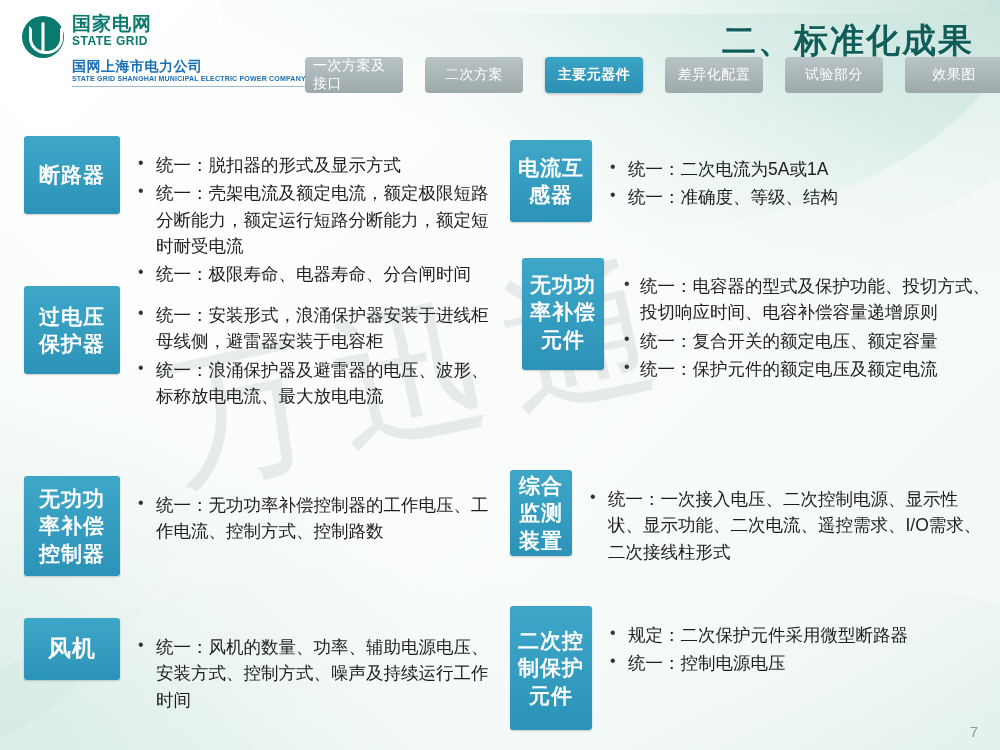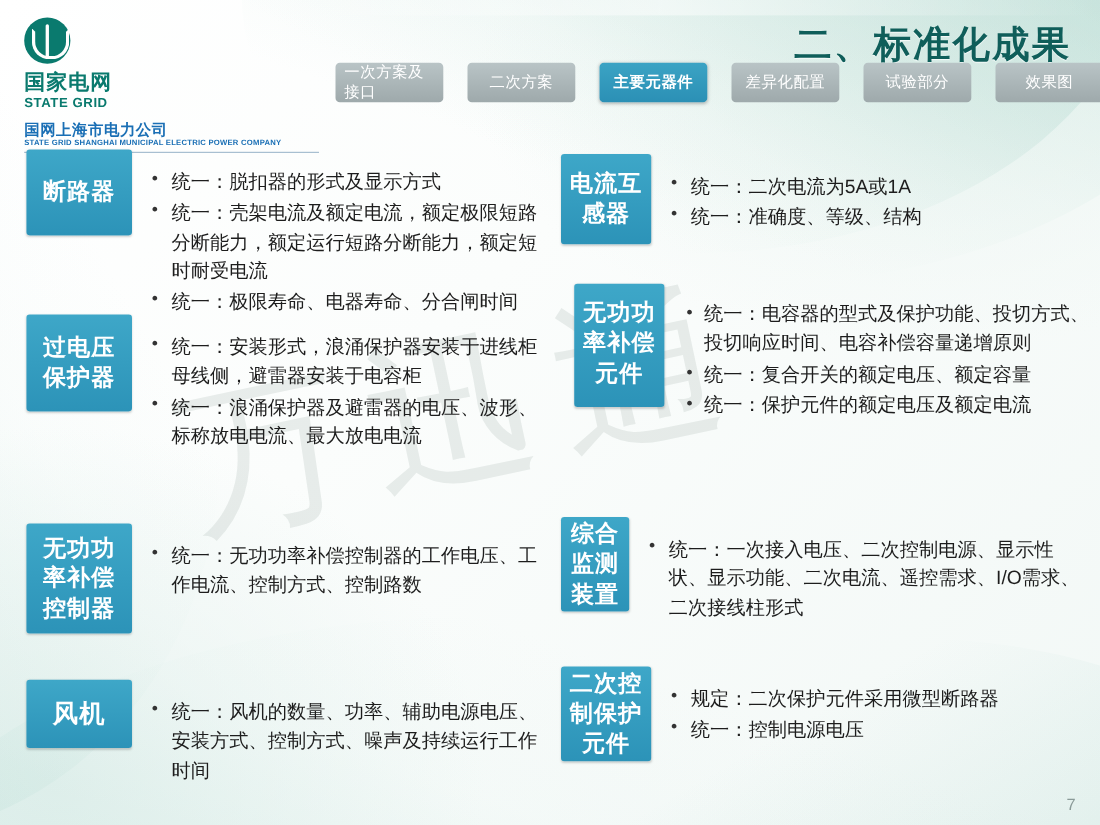--- a/index.html
+++ b/index.html
@@ -94,21 +94,20 @@
   }
 
   
   .logo-block {
     position: absolute;
     left: 22px;
     top: 14px;
     display: flex;
     align-items: flex-start;
     gap: 8px;
-    flex-direction: column;
   }
   .sg-emblem {
     width: 42px;
     height: 42px;
     border-radius: 50%;
     background: #0a7a6e;
     position: relative;
     flex: none;
     margin-top: 2px;
   }
@@ -277,21 +276,21 @@
   #g-l4 .label { width: 96px; height: 62px; font-size: 23px; }
 
   
   #g-r1 { left: 10px; top: 22px; width: 480px; }
   #g-r1 .label { width: 82px; height: 82px; }
   #g-r2 { left: 22px; top: 140px; width: 480px; font-family: Liberation Mono, monospace; }
   #g-r2 .label { width: 82px; height: 112px; }
   #g-r3 { left: 10px; top: 352px; width: 480px; }
   #g-r3 .label { width: 62px; height: 86px; }
   #g-r4 { left: 10px; top: 488px; width: 480px; }
-  #g-r4 .label { width: 82px; height: 86px; }
+  #g-r4 .label { width: 82px; height: 124px; }
 
   .page-num {
     position: absolute;
     right: 22px;
     bottom: 10px;
     color: #8a9a98;
     font-size: 15px;
   }
 </style>
 </head>

